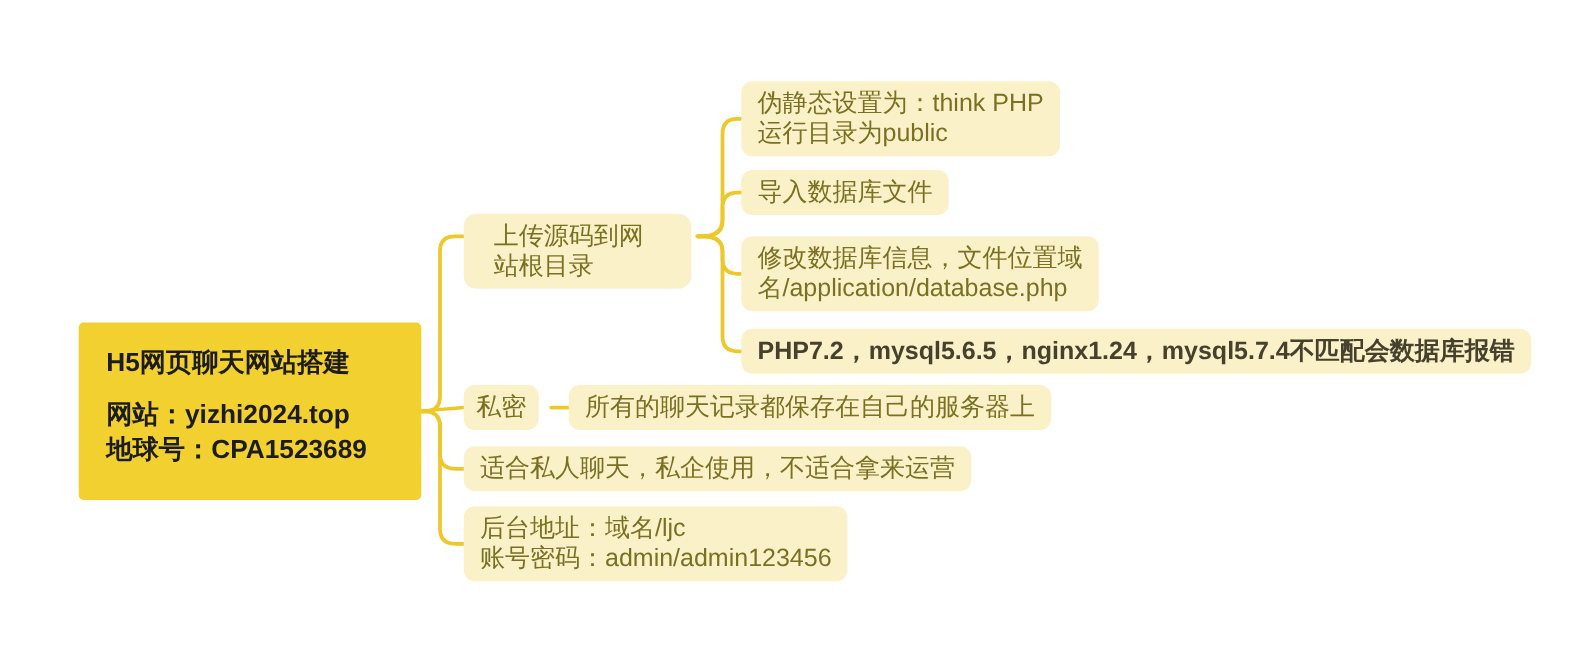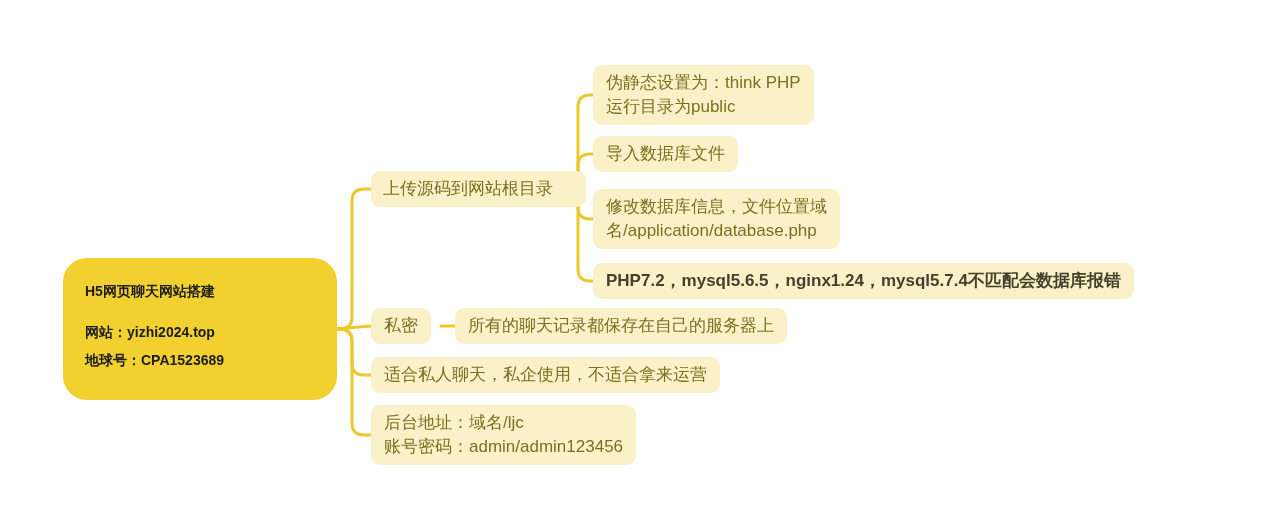--- a/index.html
+++ b/index.html
@@ -10,32 +10,32 @@
   html,body{margin:0;padding:0;background:#fff;}
   body{font-family:"Liberation Sans","DejaVu Sans",sans-serif;}
   .canvas{
     position:relative;width:1263px;height:528px;
     background:var(--canvas-bg);overflow:hidden;
   }
   .connectors{position:absolute;left:0;top:0;width:1263px;height:528px;}
   .connectors path{fill:none;stroke:var(--connector);stroke-width:3;stroke-linecap:round;stroke-linejoin:round;}
   .node{
     position:absolute;background:var(--node-bg);color:var(--node-text);
-    border-radius:9px;font-size:17px;line-height:24px;padding:6px 13px;
+    border-radius:9px;font-size:20px;line-height:24px;padding:6px 13px;
     white-space:pre-line;box-sizing:border-box;
   }
   .node.dark{color:var(--node-text-dark);}
   .root{
     position:absolute;left:63px;top:258px;width:274px;height:142px;
-    background:var(--root-bg);color:var(--root-text);border-radius:24px;
-    font-weight:700;font-size:14px;line-height:28px;padding:19px 22px;
+    background:var(--root-bg);color:var(--root-text);border-radius:4px;
+    font-weight:700;font-size:21px;line-height:28px;padding:19px 22px;
     box-sizing:border-box;white-space:nowrap;
   }
   .root .root-body{margin-top:13px;}
-  #n1{left:371px;top:171px;width:215px;padding:6px 12px;}
+  #n1{left:371px;top:171px;width:182px;padding:6px 24px;border-radius:10px;}
   #n2{left:371px;top:308px;width:60px;padding:6px 0;text-align:center;}
   #n3{left:371px;top:357px;}
   #n4{left:371px;top:405px;}
   #n2c{left:455px;top:308px;}
   #c1{left:593px;top:65px;}
   #c2{left:593px;top:136px;}
   #c3{left:593px;top:189px;}
   #c4{left:593px;top:263px;font-weight:bold;}
 </style>
 </head>

